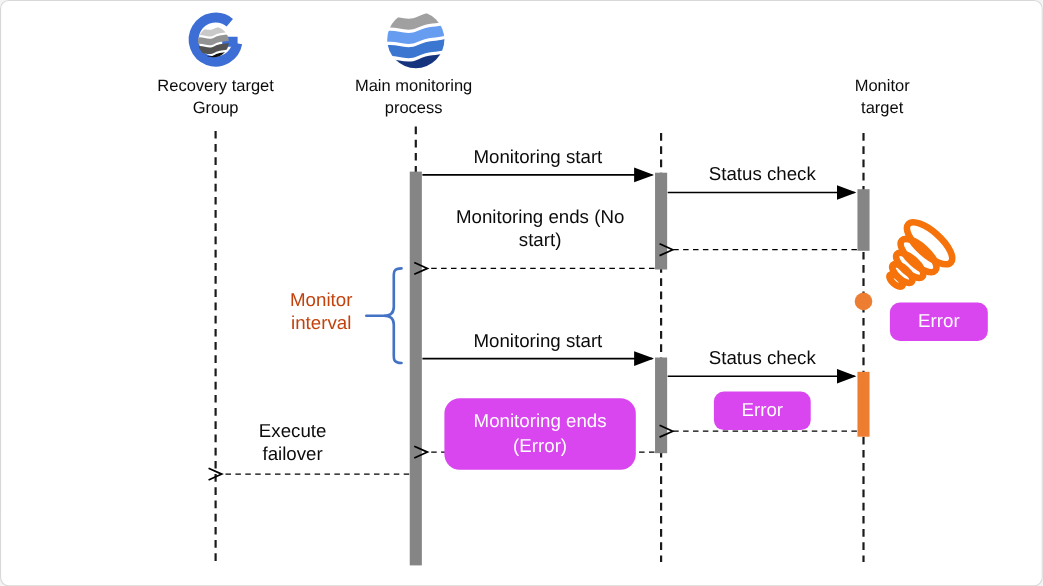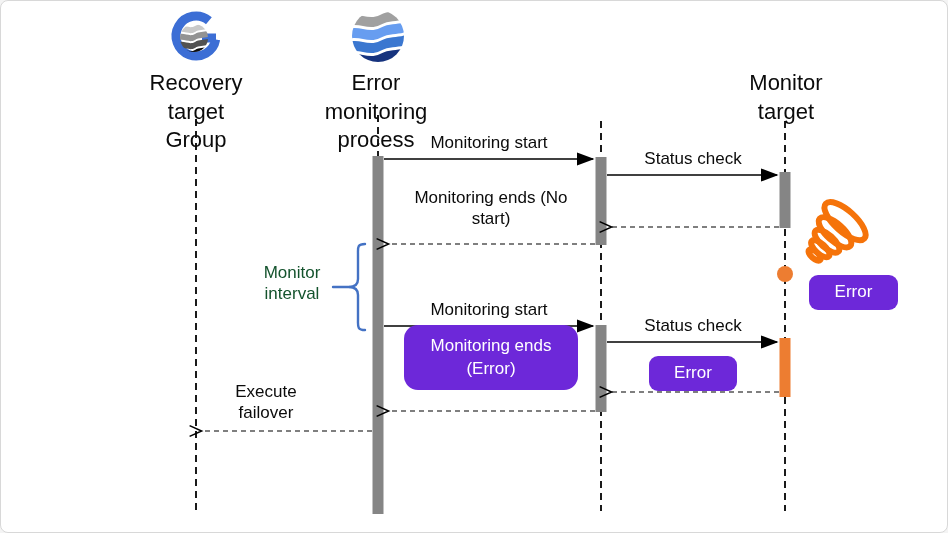--- a/index.html
+++ b/index.html
@@ -5,24 +5,24 @@
   html,body{margin:0;padding:0;background:#f4f4f4;font-family:"Liberation Sans",sans-serif;}
   .canvas{
     position:relative;width:946px;height:531px;background:#ffffff;
     border:1px solid #d8d8d8;border-radius:8px;overflow:hidden;margin:0;
   }
   .overlay{position:absolute;left:0;top:0;width:948px;height:533px;}
   .lbl{
     position:absolute;font-size:17px;line-height:1.25;text-align:center;
     color:#0b0b0b;white-space:normal;
   }
-  .hdr{position:absolute;font-size:22px;line-height:1.3;text-align:center;color:#0b0b0b;}
-  .muted{color:#14532d;}
+  .hdr{position:absolute;font-size:15px;line-height:1.3;text-align:center;color:#0b0b0b;}
+  .muted{color:#c2410c;}
   .obox{
-    position:absolute;background:#6d28d9;color:#ffffff;
+    position:absolute;background:#d946ef;color:#ffffff;
     display:flex;align-items:center;justify-content:center;
     text-align:center;font-size:17px;line-height:1.3;
   }
   .icon{position:absolute;}
 </style>
 </head>
 <body>
 
 <div class="canvas">
 
@@ -106,29 +106,29 @@
           <circle cx="28" cy="28" r="26"></circle>
         </clipPath>
       <path d="M-4,9  C8,3  18,13 30,7  C42,1  50,5  60,-1 L60,9  C50,15 42,11 30,17 C18,23 8,13 -4,19 Z" fill="#A0A0A0"></path>
       <path d="M-4,22 C8,16 18,26 30,20 C42,14 50,18 60,12 L60,22 C50,28 42,24 30,30 C18,36 8,26 -4,32 Z" fill="#679DF0"></path>
       <path d="M-4,35 C8,29 18,39 30,33 C42,27 50,31 60,25 L60,35 C50,41 42,37 30,43 C18,49 8,39 -4,45 Z" fill="#3B77D0"></path>
       <path d="M-4,48 C8,42 18,52 30,46 C42,40 50,44 60,38 L60,60 L-4,60 Z" fill="#16337E"></path>
     </g>
   </svg>
 
   <div class="hdr" style="left:140px;top:68px;width:110px">Recovery target Group</div>
-  <div class="hdr" style="left:300px;top:68px;width:150px">Error monitoring process</div>
-  <div class="hdr" style="left:740px;top:68px;width:90px">Monitor target</div>
+  <div class="hdr" style="left:300px;top:68px;width:150px">Main monitoring process</div>
+  <div class="hdr" style="left:756px;top:68px;width:90px">Monitor target</div>
 
   <div class="lbl" style="left:398px;top:131px;width:180px">Monitoring start</div>
   <div class="lbl" style="left:612px;top:147px;width:160px">Status check</div>
   <div class="lbl" style="left:400px;top:186px;width:180px">Monitoring ends (No start)</div>
   <div class="lbl" style="left:398px;top:298px;width:180px">Monitoring start</div>
   <div class="lbl" style="left:612px;top:314px;width:160px">Status check</div>
   <div class="lbl" style="left:215px;top:380px;width:100px">Execute failover</div>
 
   <div class="lbl muted" style="left:246px;top:261px;width:90px">Monitor interval</div>
 
-  <div class="obox" style="left:403px;top:324px;width:174px;height:65px;border-radius:14px">Monitoring ends (Error)</div>
+  <div class="obox" style="left:403px;top:361px;width:174px;height:65px;border-radius:14px">Monitoring ends (Error)</div>
   <div class="obox" style="left:648px;top:355px;width:88px;height:35px;border-radius:9px">Error</div>
   <div class="obox" style="left:808px;top:274px;width:89px;height:35px;border-radius:9px">Error</div>
 
 </div>
 
 </body></html>

